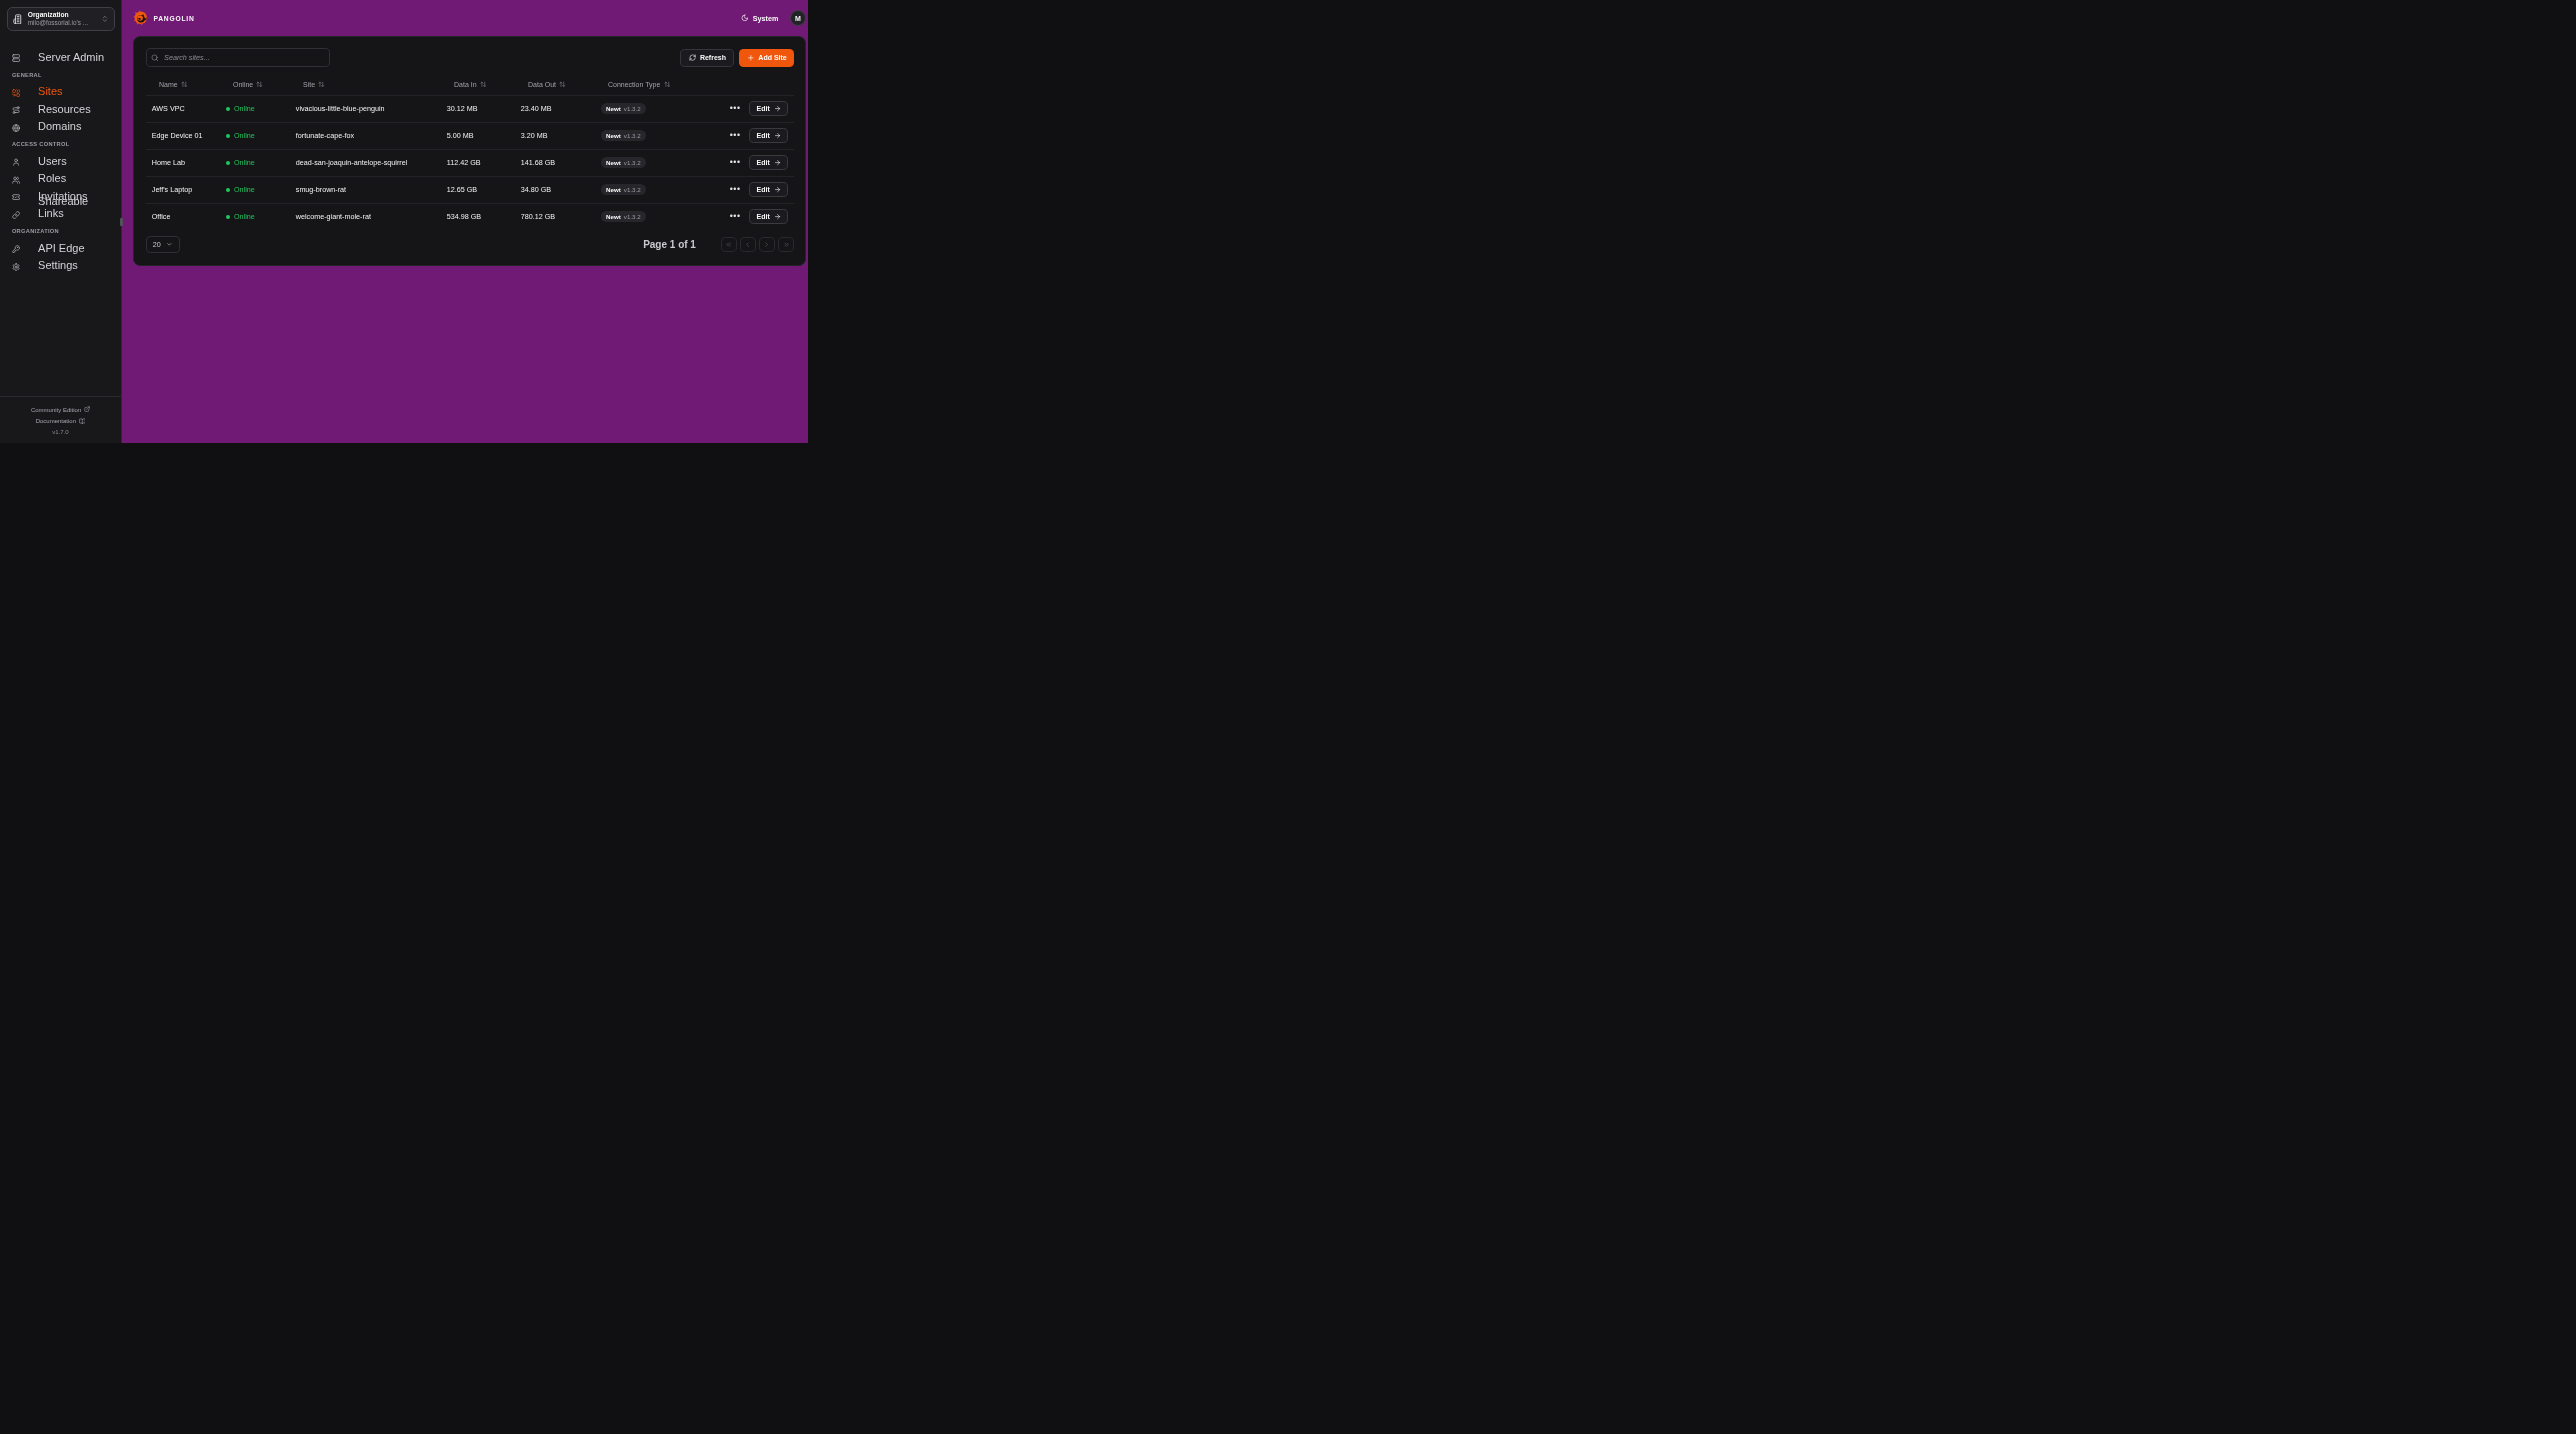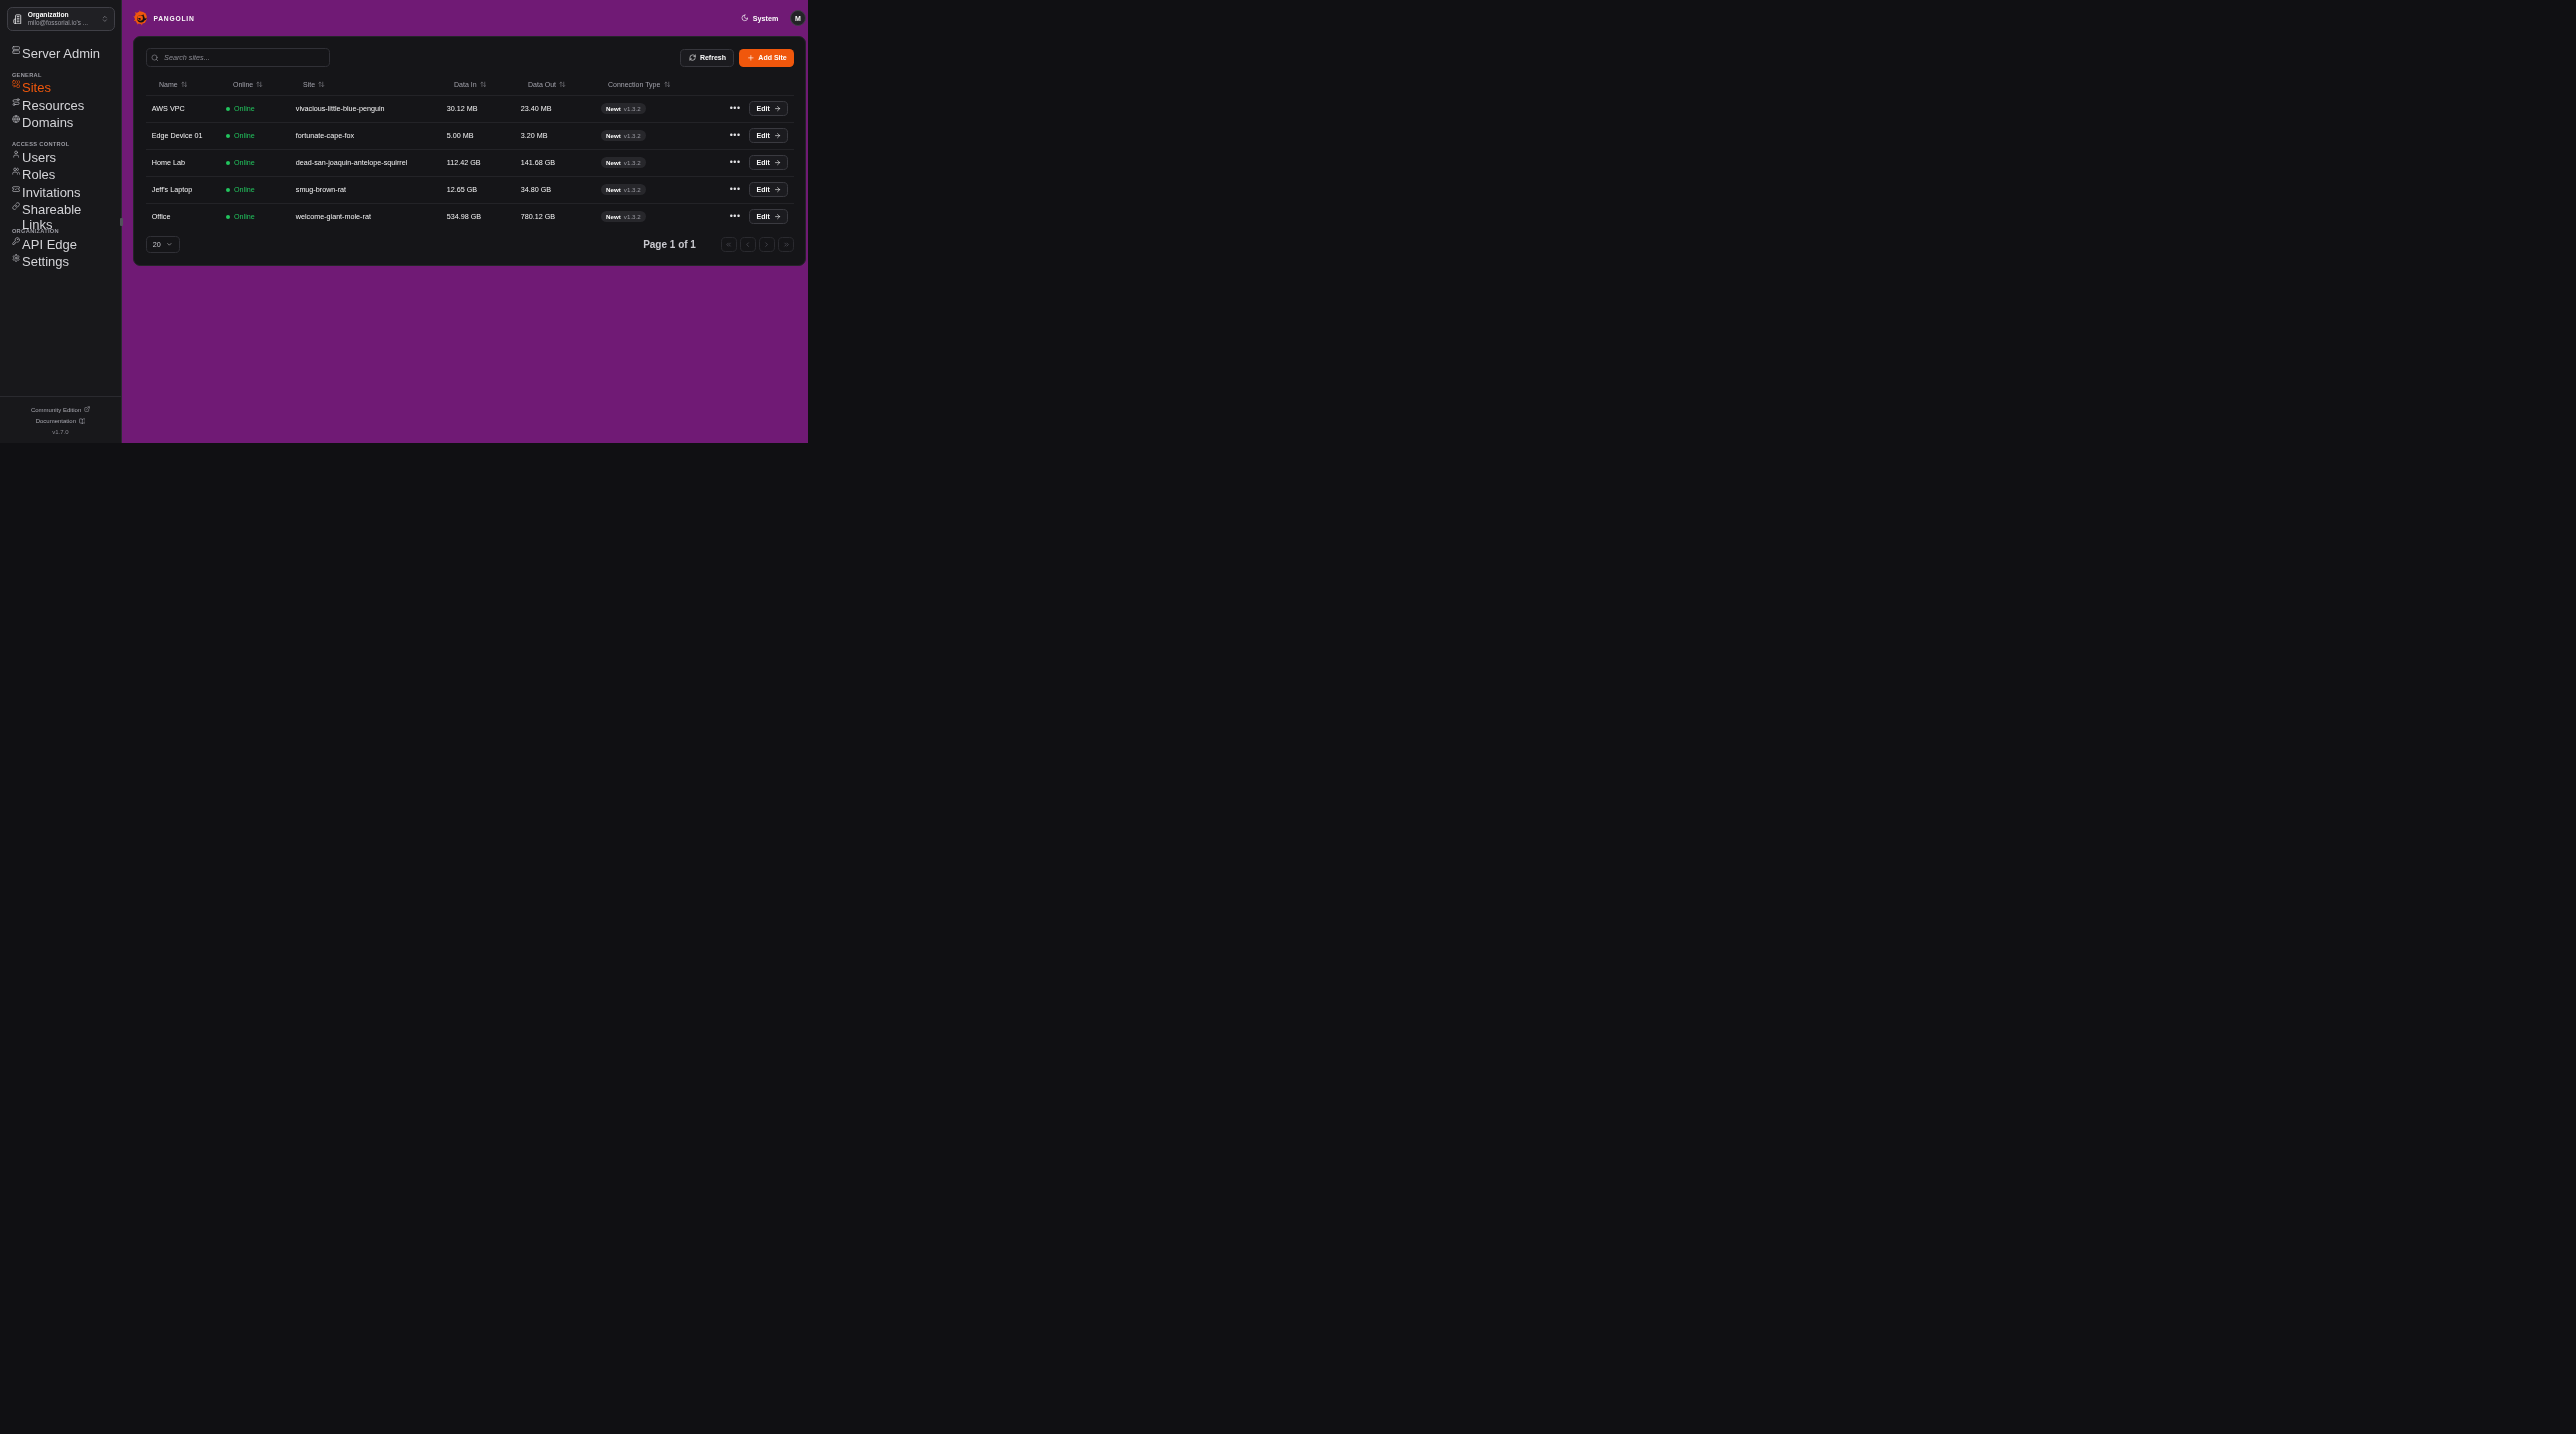--- a/index.html
+++ b/index.html
@@ -33,23 +33,23 @@
     cursor:pointer;
   }
   .org-selector .org-ico { color:#e4e4e7; }
   .org-texts { flex:1; min-width:0; line-height:1.35; }
   .org-title { font-size:6.7px; font-weight:700; color:#fafafa; }
   .org-sub { font-size:6.4px; color:#9b9ba3; white-space:nowrap; overflow:hidden; }
   .org-chevrons { color:#8b8b93; }
 
   .nav { padding:8.2px 6.7px 0 6.7px; }
   .nav-item {
-    display:flex; align-items:flex-start; gap:2px;
+    display:flex; align-items:flex-end; gap:18px;
     height:17px; margin-bottom:0.5px; padding:0 5.2px;
-    border-radius:4.1px; color:#d4d4d8; font-size:13px;
+    border-radius:4.1px; color:#d4d4d8; font-size:11px;
     cursor:pointer;
   }
   .nav-item .ni { color:#b9b9c0; }
   .nav-item.active { color:#f0570c; }
   .nav-item.active .ni { color:#f0570c; }
   .section-label {
     margin:9.3px 0 1px 0; padding:0 5.2px;
     font-size:5.7px; font-weight:700; letter-spacing:0.3px;
     color:#9b9ba3; height:7.2px; line-height:7.2px;
   }

